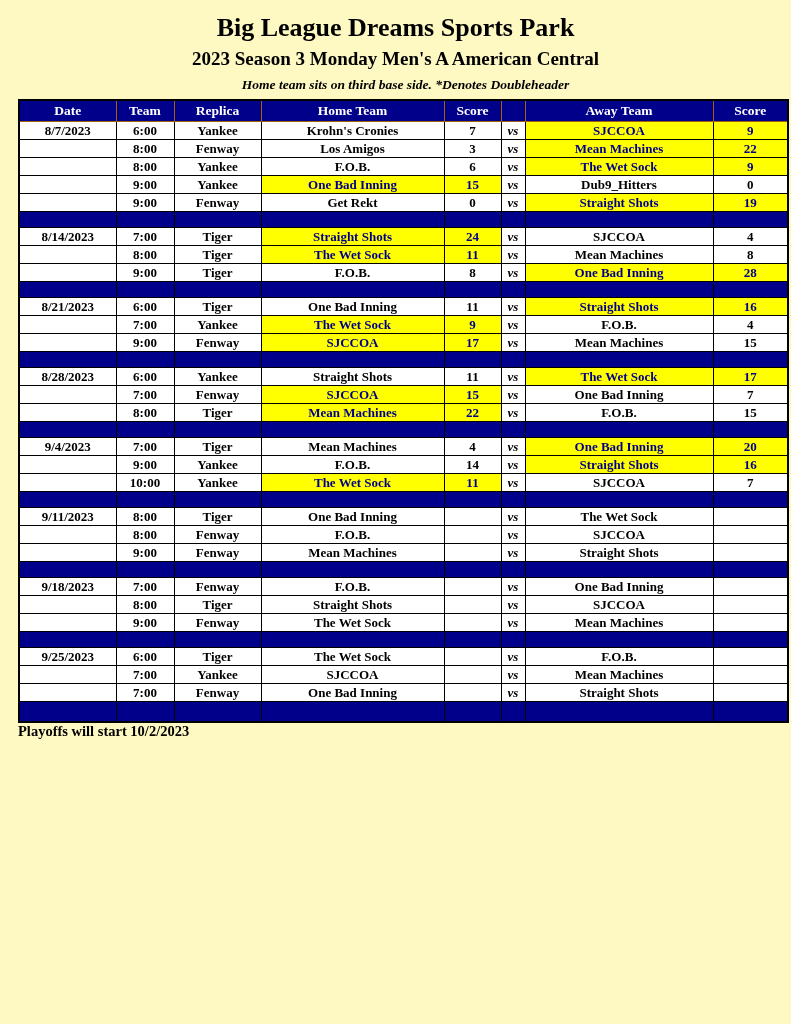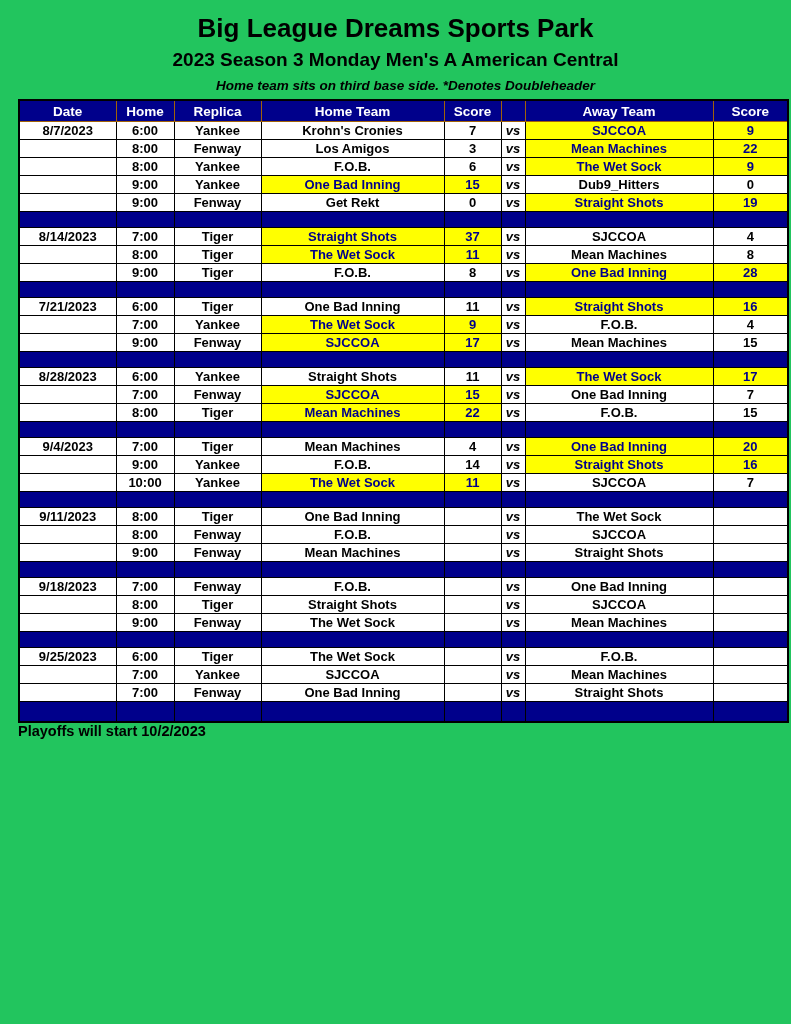--- a/index.html
+++ b/index.html
@@ -1,18 +1,18 @@
 <!DOCTYPE html>
 <html style="--navy: #00008B; --yellow: #FFFF00;"><head>
 <meta charset="utf-8">
 <style>
   html,body { margin:0; padding:0; background:#ffffff; }
   .page {
-    position:relative; width:791px; height:1024px; background:#22c55e;
-    font-family:Liberation Sans, sans-serif; color:#000;
+    position:relative; width:791px; height:1024px; background:#fef9c3;
+    font-family:Liberation Serif, serif; color:#000;
     overflow:hidden;
   }
   .title {
     margin:13px 0 0 0; text-align:center; font-size:26px; font-weight:bold;
     letter-spacing:0px; color:#000;
   }
   .subtitle {
     margin:5px 0 0 0; text-align:center; font-size:19px; font-weight:bold; color:#000;
   }
   .note {
@@ -55,21 +55,21 @@
         <col style="width:87px">
       <col style="width:183px">
         <col style="width:57px">
         <col style="width:24px">
       <col style="width:188px">
         <col style="width:75px">
     </colgroup>
     <thead>
         <tr>
           <th>Date</th>
-          <th>Home</th>
+          <th>Team</th>
           <th>Replica</th>
           <th>Home Team</th>
           <th>Score</th>
           <th></th>
           <th>Away Team</th>
           <th>Score</th>
         </tr>
       </thead>
     <tbody>
         <tr>
@@ -130,21 +130,21 @@
           <td></td>
           <td></td>
           <td></td>
           <td></td>
         </tr>
         <tr>
           <td>8/14/2023</td>
           <td>7:00</td>
           <td>Tiger</td>
           <td class="hl">Straight Shots</td>
-          <td class="hl">37</td>
+          <td class="hl">24</td>
           <td class="vs">vs</td>
           <td>SJCCOA</td>
           <td>4</td>
         </tr>
         <tr>
           <td></td>
           <td>8:00</td>
           <td>Tiger</td>
           <td class="hl">The Wet Sock</td>
           <td class="hl">11</td>
@@ -166,21 +166,21 @@
           <td></td>
           <td></td>
           <td></td>
           <td></td>
           <td></td>
           <td></td>
           <td></td>
           <td></td>
         </tr>
         <tr>
-          <td>7/21/2023</td>
+          <td>8/21/2023</td>
           <td>6:00</td>
           <td>Tiger</td>
           <td>One Bad Inning</td>
           <td>11</td>
           <td class="vs">vs</td>
           <td class="hl">Straight Shots</td>
           <td class="hl">16</td>
         </tr>
         <tr>
           <td></td>

